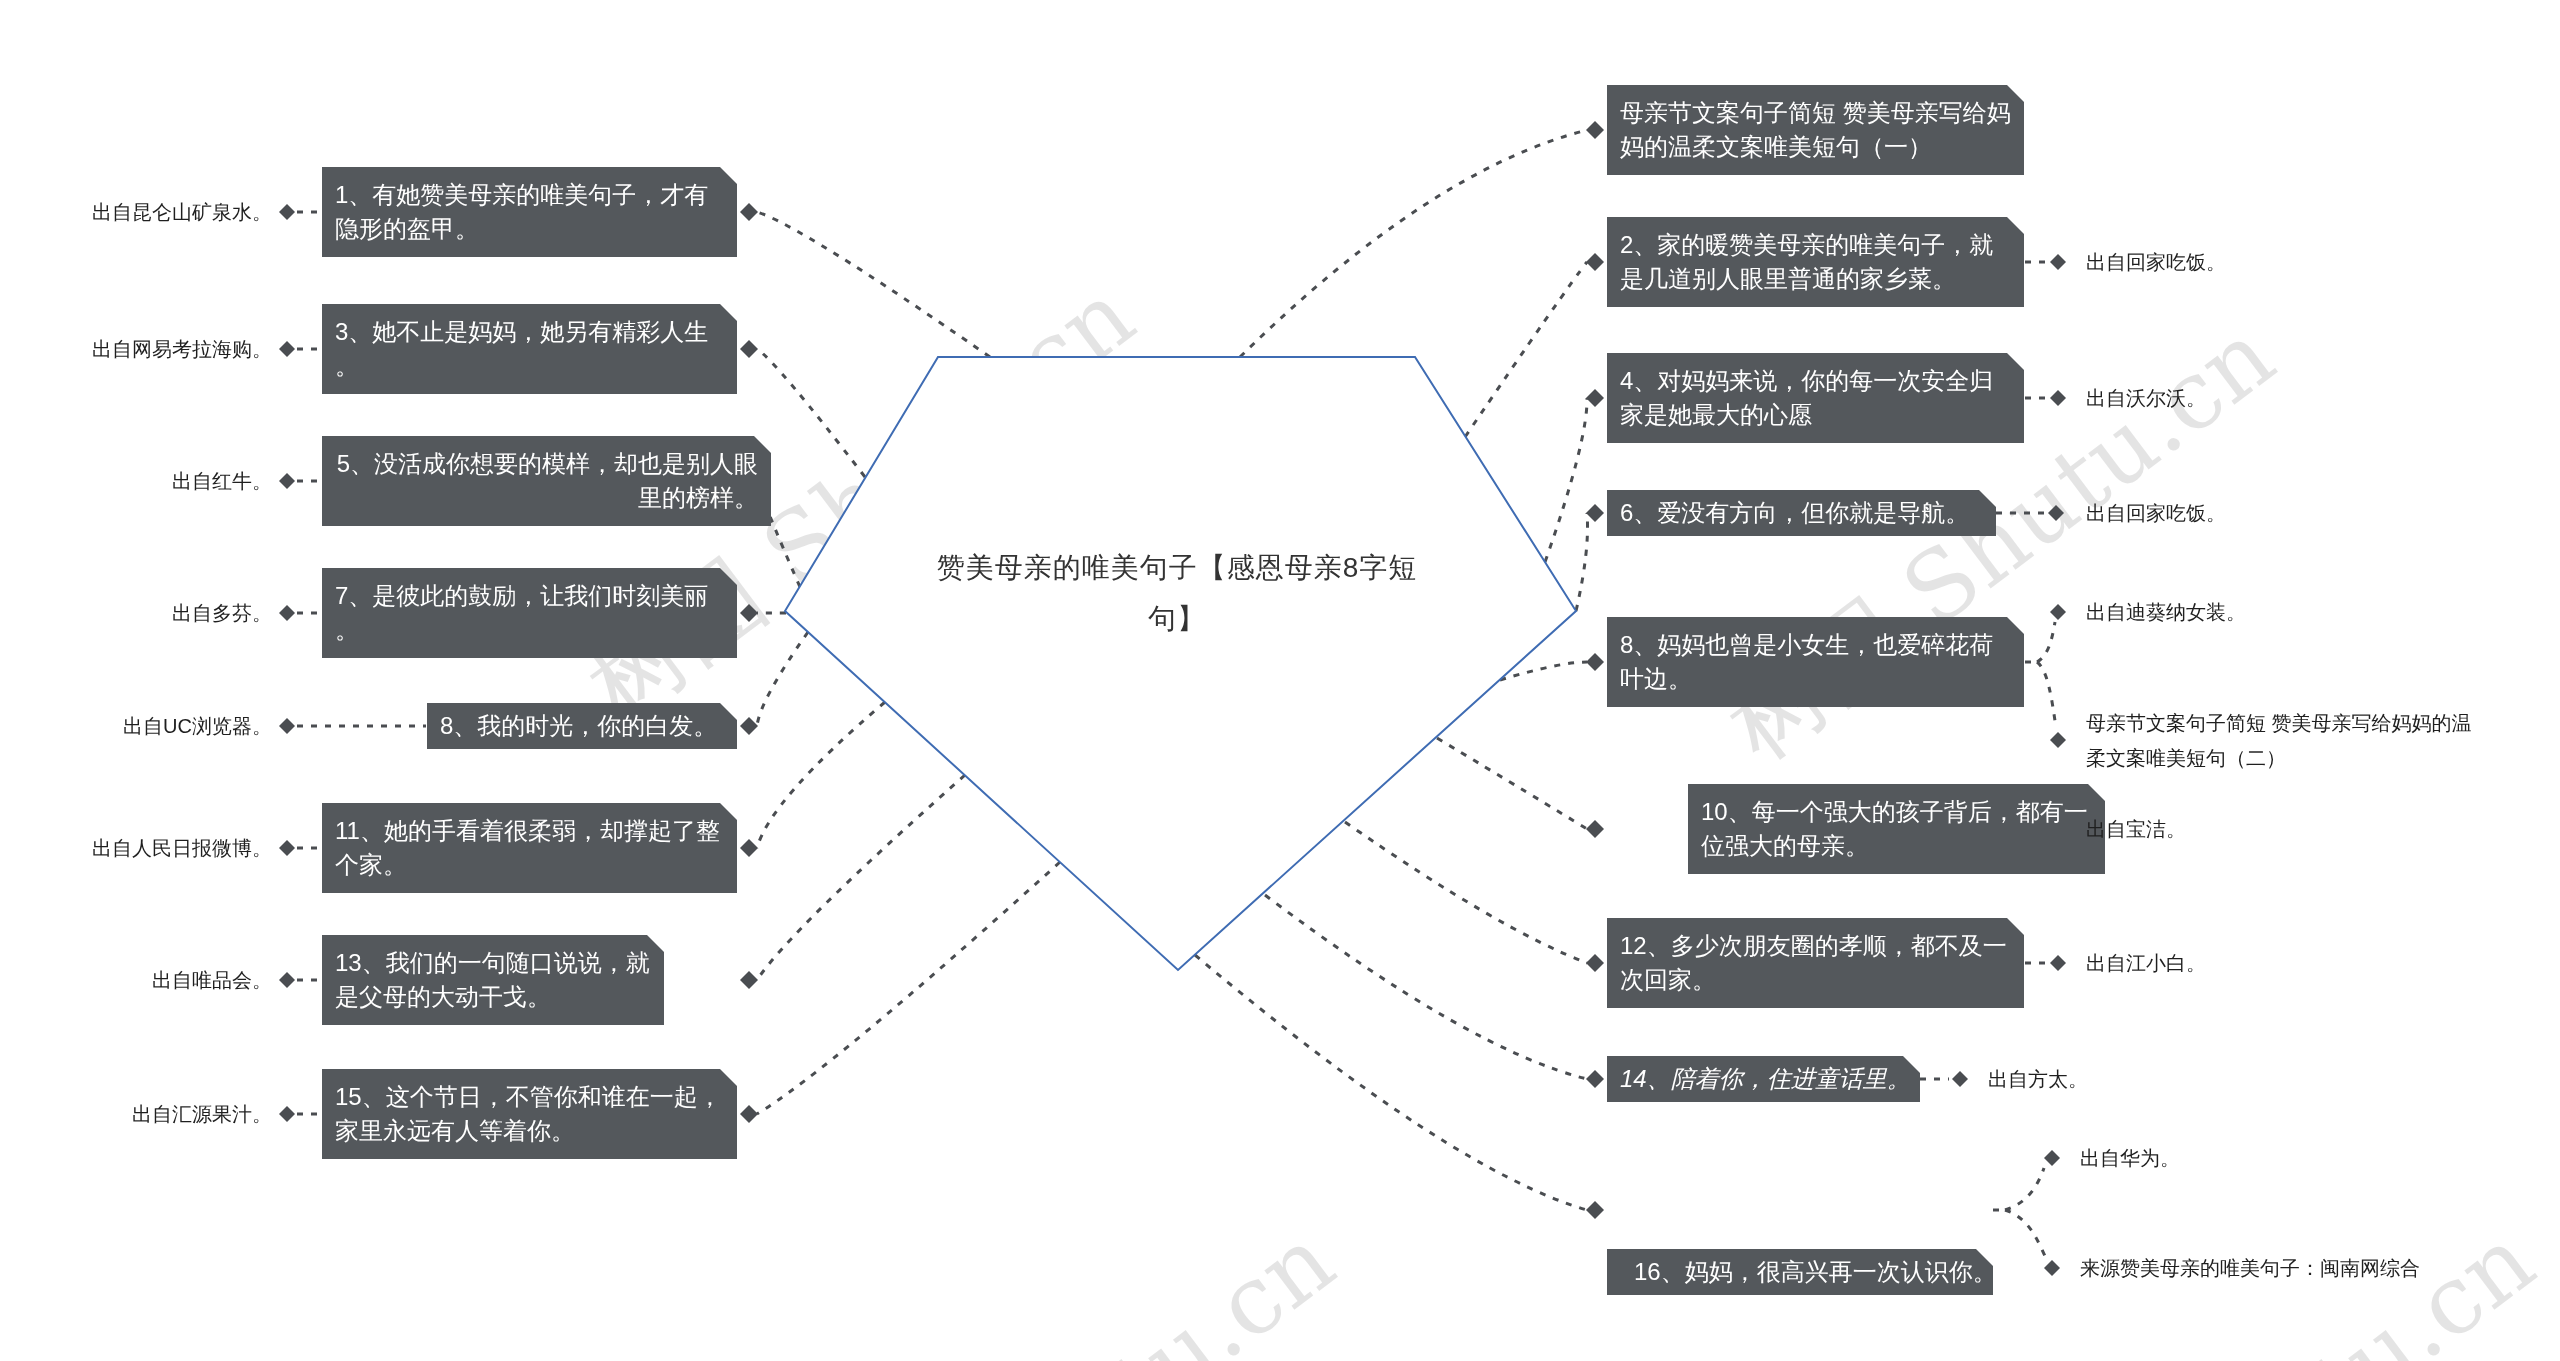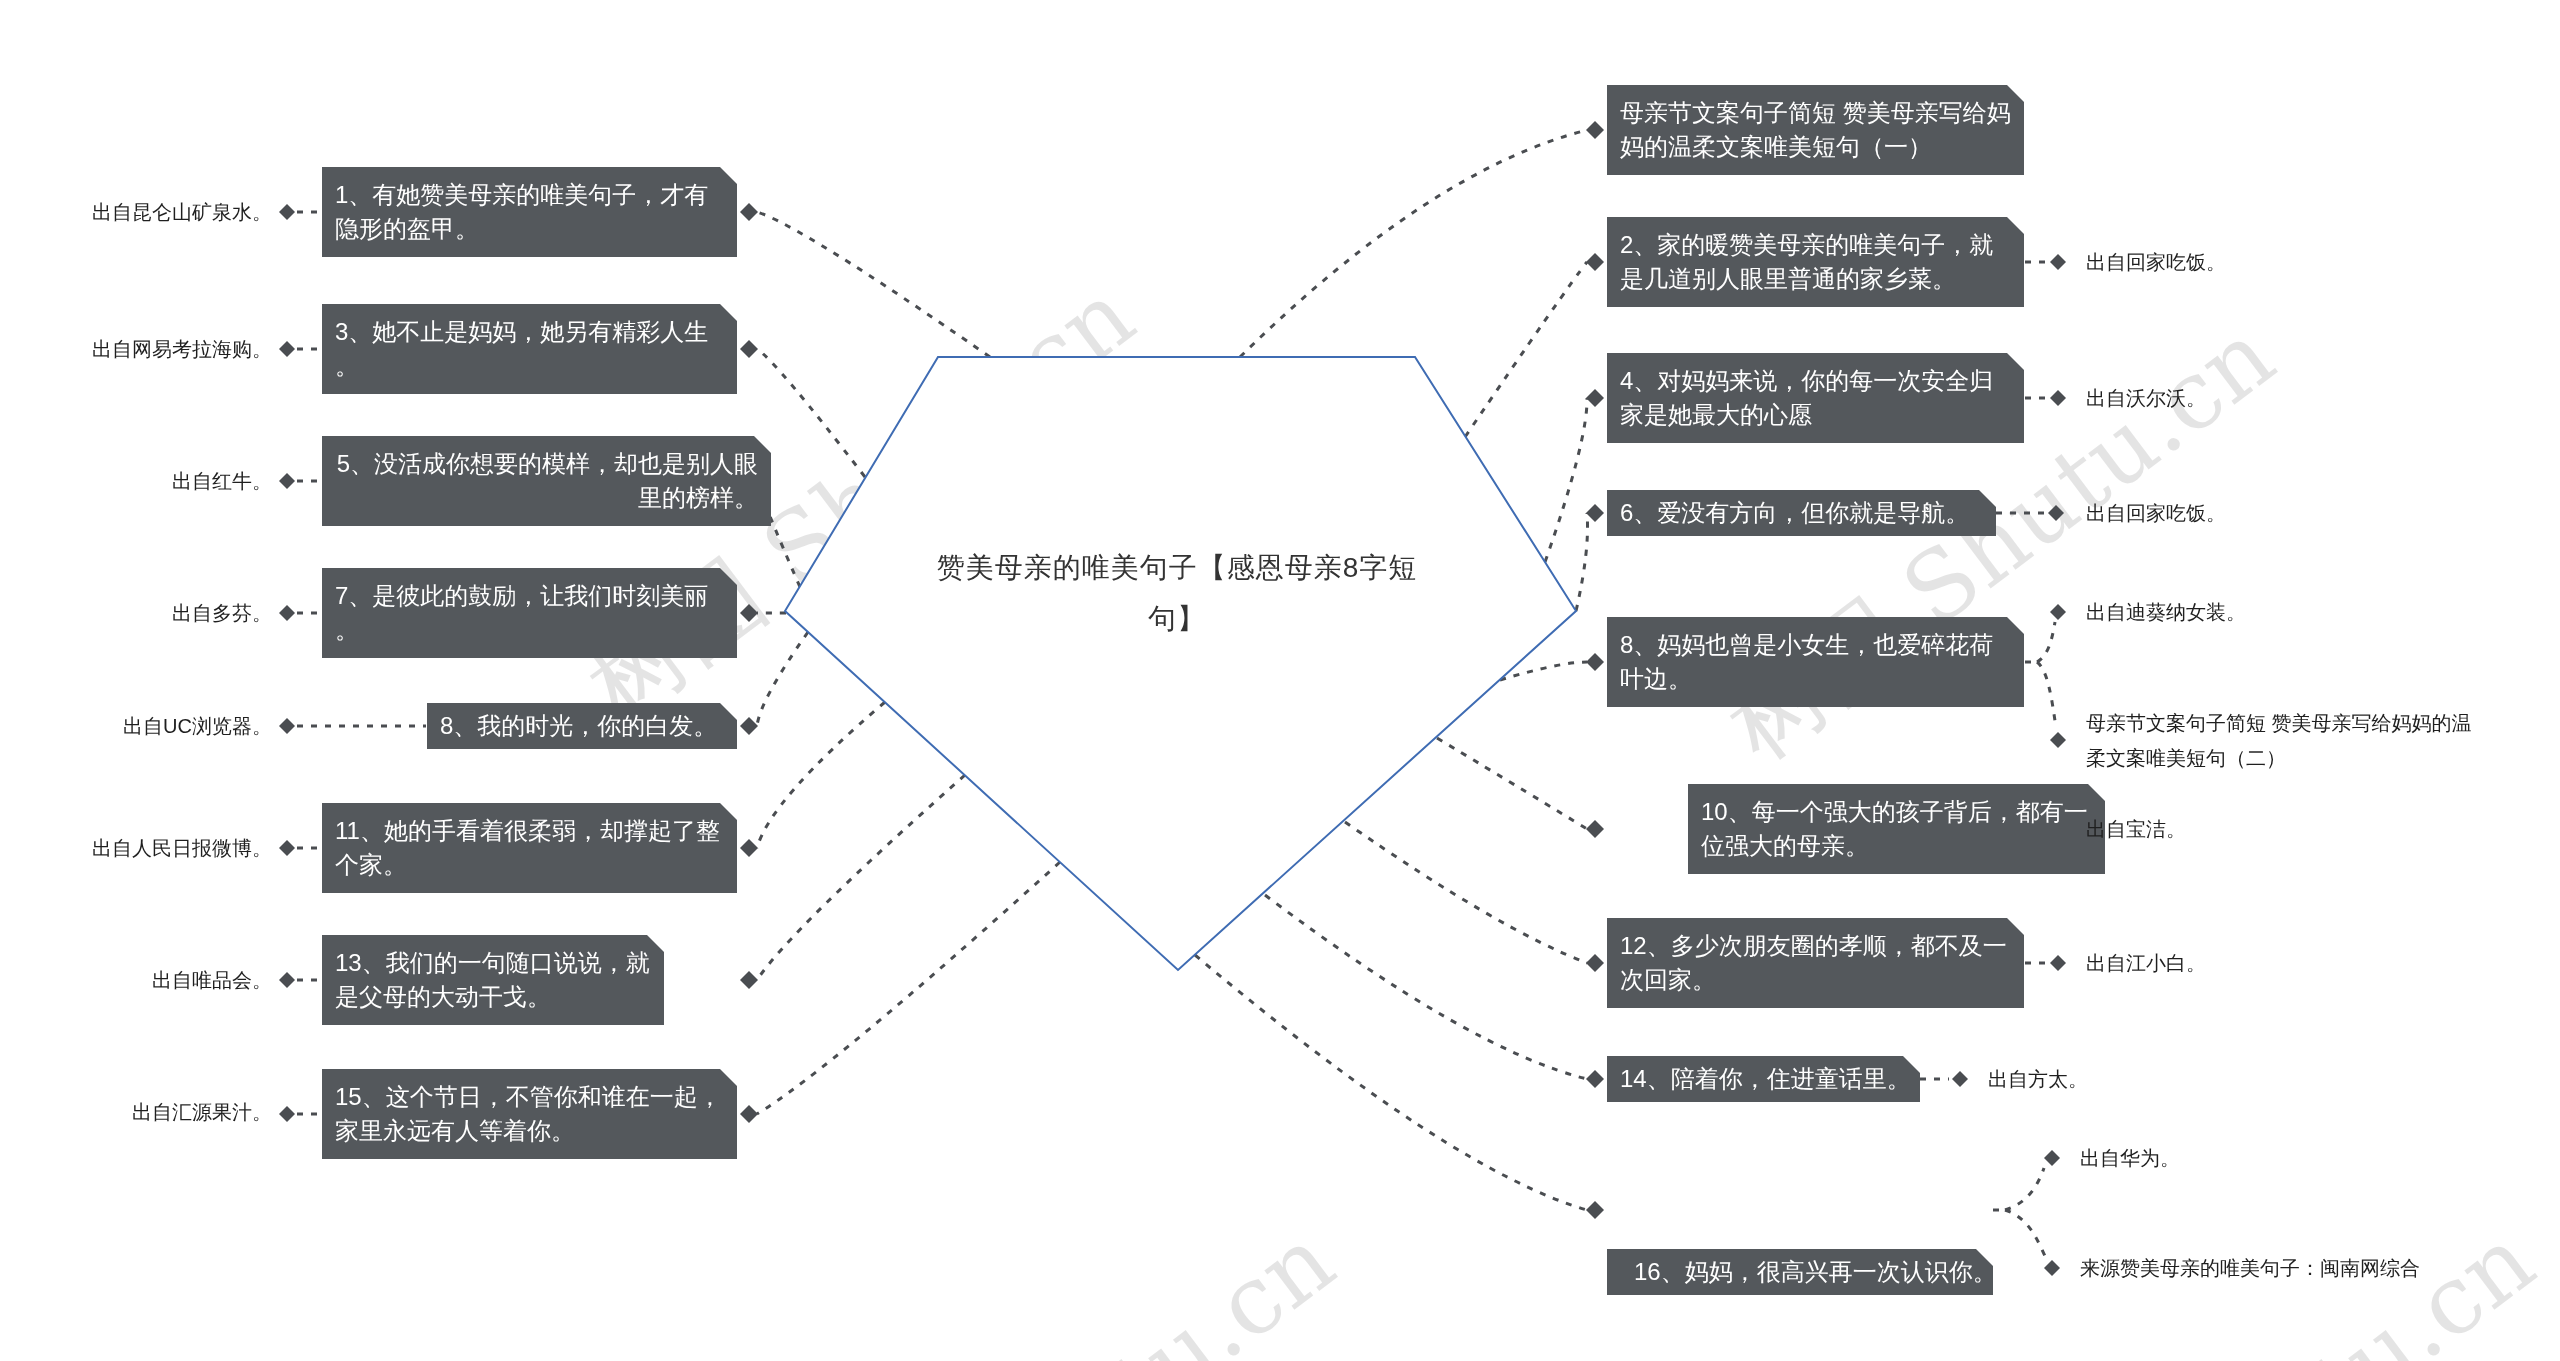--- a/index.html
+++ b/index.html
@@ -153,30 +153,30 @@
   <div class="node multi" style="left:322px;top:935px;width:342px;">13、我们的一句随口说说，就是父母的大动干戈。</div>
   <div class="node multi" style="left:322px;top:1069px;width:415px;">15、这个节日，不管你和谁在一起，家里永远有人等着你。</div>
 
   <div class="srclabel rightalign" style="right:2288px;top:199px;">出自昆仑山矿泉水。</div>
   <div class="srclabel rightalign" style="right:2288px;top:336px;">出自网易考拉海购。</div>
   <div class="srclabel rightalign" style="right:2288px;top:468px;">出自红牛。</div>
   <div class="srclabel rightalign" style="right:2288px;top:600px;">出自多芬。</div>
   <div class="srclabel rightalign" style="right:2288px;top:713px;">出自UC浏览器。</div>
   <div class="srclabel rightalign" style="right:2288px;top:835px;">出自人民日报微博。</div>
   <div class="srclabel rightalign" style="right:2288px;top:967px;">出自唯品会。</div>
-  <div class="srclabel rightalign" style="right:2288px;top:1101px;font-family:Liberation Mono, monospace;">出自汇源果汁。</div>
+  <div class="srclabel rightalign" style="right:2288px;top:1101px;">出自汇源果汁。</div>
 
   <div class="node multi" style="left:1607px;top:85px;width:417px;">母亲节文案句子简短 赞美母亲写给妈妈的温柔文案唯美短句（一）</div>
   <div class="node multi" style="left:1607px;top:217px;width:417px;">2、家的暖赞美母亲的唯美句子，就是几道别人眼里普通的家乡菜。</div>
   <div class="node multi" style="left:1607px;top:353px;width:417px;">4、对妈妈来说，你的每一次安全归家是她最大的心愿</div>
   <div class="node single" style="left:1607px;top:490px;width:389px;">6、爱没有方向，但你就是导航。</div>
   <div class="node multi" style="left:1607px;top:617px;width:417px;">8、妈妈也曾是小女生，也爱碎花荷叶边。</div>
   <div class="node multi" style="left:1688px;top:784px;width:417px;">10、每一个强大的孩子背后，都有一位强大的母亲。</div>
   <div class="node multi" style="left:1607px;top:918px;width:417px;">12、多少次朋友圈的孝顺，都不及一次回家。</div>
-  <div class="node single" style="left:1607px;top:1056px;width:313px;">14、陪着你，住进童话里。</div>
+  <div class="node single" style="left:1607px;top:1056px;width:313px;font-style:italic;">14、陪着你，住进童话里。</div>
   <div class="node single" style="left:1607px;top:1249px;width:386px;padding-left:27px;">16、妈妈，很高兴再一次认识你。</div>
 
   <div class="srclabel" style="left:2086px;top:249px;">出自回家吃饭。</div>
   <div class="srclabel" style="left:2086px;top:385px;text-align:center;">出自沃尔沃。</div>
   <div class="srclabel" style="left:2086px;top:500px;">出自回家吃饭。</div>
   <div class="srclabel" style="left:2086px;top:599px;">出自迪葵纳女装。</div>
   <div class="srclabel wrap2" style="left:2086px;top:706px;">母亲节文案句子简短 赞美母亲写给妈妈的温柔文案唯美短句（二）</div>
   <div class="srclabel" style="left:2086px;top:816px;">出自宝洁。</div>
   <div class="srclabel" style="left:2086px;top:950px;">出自江小白。</div>
   <div class="srclabel" style="left:1988px;top:1066px;">出自方太。</div>

